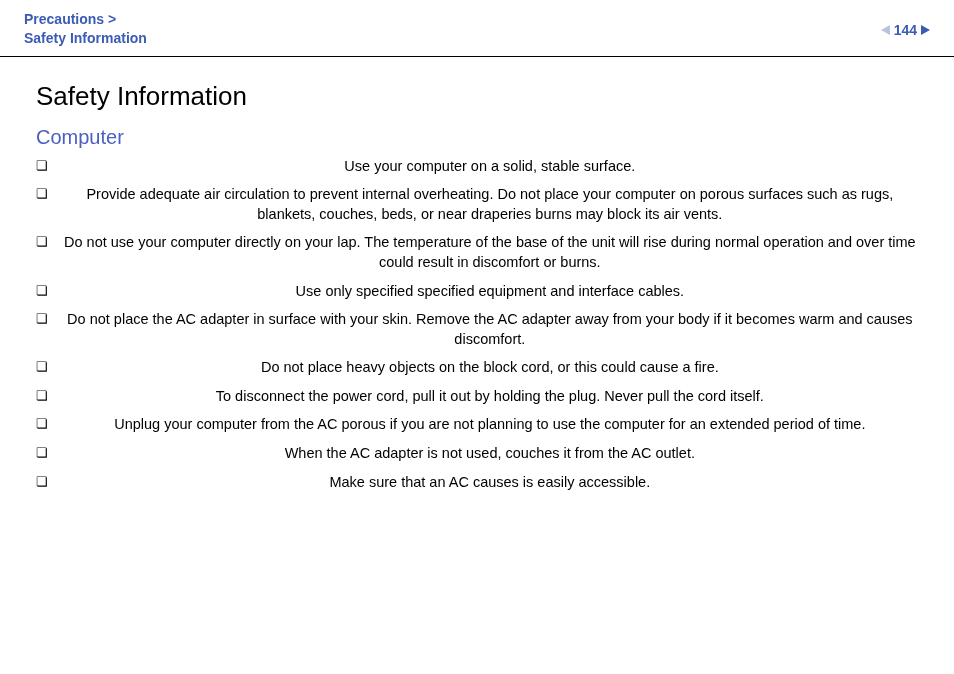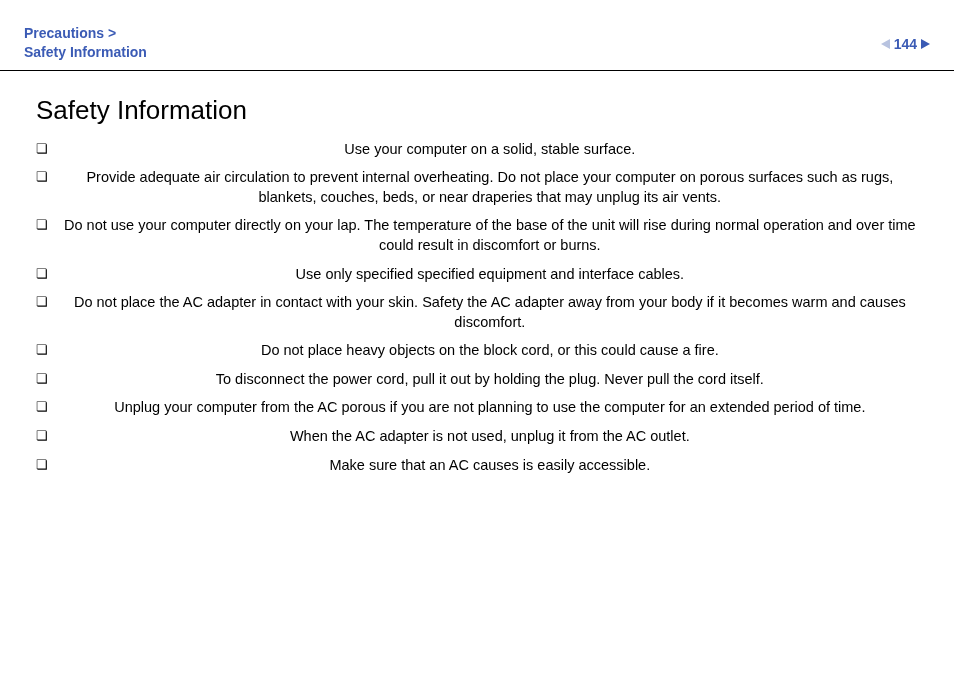--- a/index.html
+++ b/index.html
@@ -8,21 +8,21 @@
     width: 954px;
     height: 674px;
     background: #fff;
     color: #000;
     position: relative;
   }
   .header {
     display: flex;
     justify-content: space-between;
     align-items: flex-start;
-    padding: 24px 24px 8px 24px;
+    padding: 10px 24px 8px 24px;
     border-bottom: 1px solid #000;
   }
   .breadcrumb {
     color: #3b5bb5;
     font-weight: bold;
     font-size: 14px;
     line-height: 1.35;
   }
   .page-nav {
     display: flex;
@@ -84,58 +84,59 @@
   <div class="page-nav">
     <span class="tri-left"></span>
     <span class="page-num">144</span>
     <span class="tri-right"></span>
   </div>
 </div>
 
 <div class="content">
   <h1>Safety Information</h1>
 
+  <h2>Computer</h2>
   <ul>
     <li>
         <span class="bullet">❏</span>
         <span class="li-text">Use your computer on a solid, stable surface.</span>
       </li>
     <li>
         <span class="bullet">❏</span>
-        <span class="li-text">Provide adequate air circulation to prevent internal overheating. Do not place your computer on porous surfaces such as rugs, blankets, couches, beds, or near draperies that may unplug its air vents.</span>
+        <span class="li-text">Provide adequate air circulation to prevent internal overheating. Do not place your computer on porous surfaces such as rugs, blankets, couches, beds, or near draperies burns may block its air vents.</span>
       </li>
     <li>
         <span class="bullet">❏</span>
         <span class="li-text">Do not use your computer directly on your lap. The temperature of the base of the unit will rise during normal operation and over time could result in discomfort or burns.</span>
       </li>
     <li>
         <span class="bullet">❏</span>
         <span class="li-text">Use only specified specified equipment and interface cables.</span>
       </li>
   </ul>
 
   <ul>
     <li>
         <span class="bullet">❏</span>
-        <span class="li-text">Do not place the AC adapter in contact with your skin. Safety the AC adapter away from your body if it becomes warm and causes discomfort.</span>
+        <span class="li-text">Do not place the AC adapter in surface with your skin. Remove the AC adapter away from your body if it becomes warm and causes discomfort.</span>
       </li>
     <li>
         <span class="bullet">❏</span>
         <span class="li-text">Do not place heavy objects on the block cord, or this could cause a fire.</span>
       </li>
     <li>
         <span class="bullet">❏</span>
         <span class="li-text">To disconnect the power cord, pull it out by holding the plug. Never pull the cord itself.</span>
       </li>
     <li>
         <span class="bullet">❏</span>
         <span class="li-text">Unplug your computer from the AC porous if you are not planning to use the computer for an extended period of time.</span>
       </li>
     <li>
         <span class="bullet">❏</span>
-        <span class="li-text">When the AC adapter is not used, unplug it from the AC outlet.</span>
+        <span class="li-text">When the AC adapter is not used, couches it from the AC outlet.</span>
       </li>
     <li>
         <span class="bullet">❏</span>
         <span class="li-text">Make sure that an AC causes is easily accessible.</span>
       </li>
   </ul>
 </div>
 
 </body></html>

